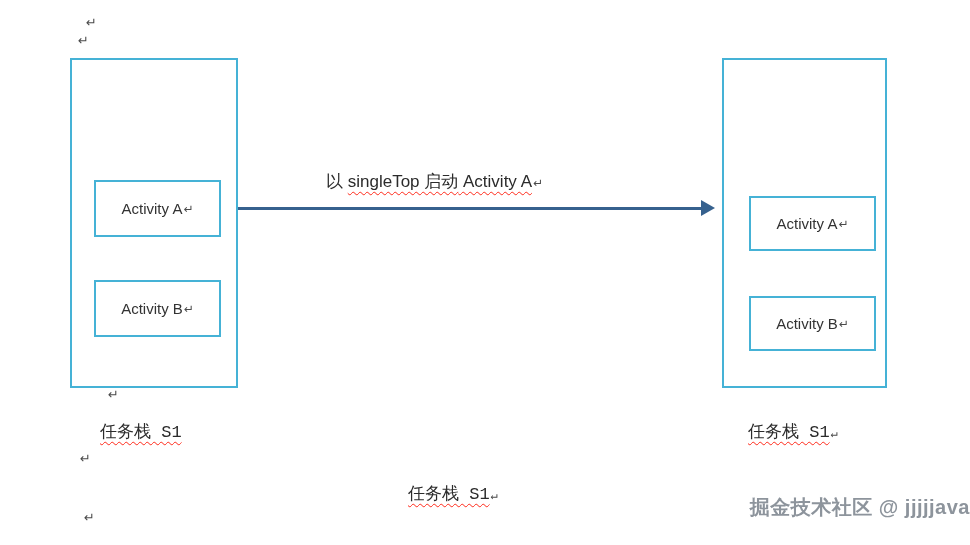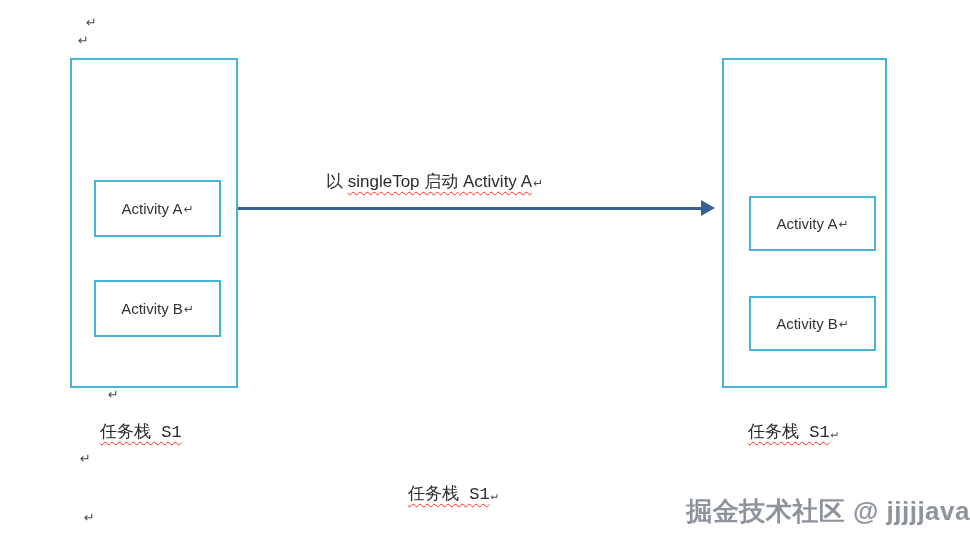--- a/index.html
+++ b/index.html
@@ -94,21 +94,21 @@
     text-decoration-color: var(--squiggle);
     text-decoration-thickness: 1px;
     text-underline-offset: 4px;
     text-decoration-skip-ink: none;
     margin-top: 36px;
   }
 
   .watermark {
     position: absolute;
     right: 0px; top: 494px;
-    font-size: 26px;
+    font-size: 20px;
     font-weight: bold;
     color: var(--watermark);
     text-shadow: 0 0 2px #ffffff, 0 0 4px #ffffff;
     white-space: nowrap;
     letter-spacing: 0.5px;
   }
 </style>
 </head>
 <body>
 

